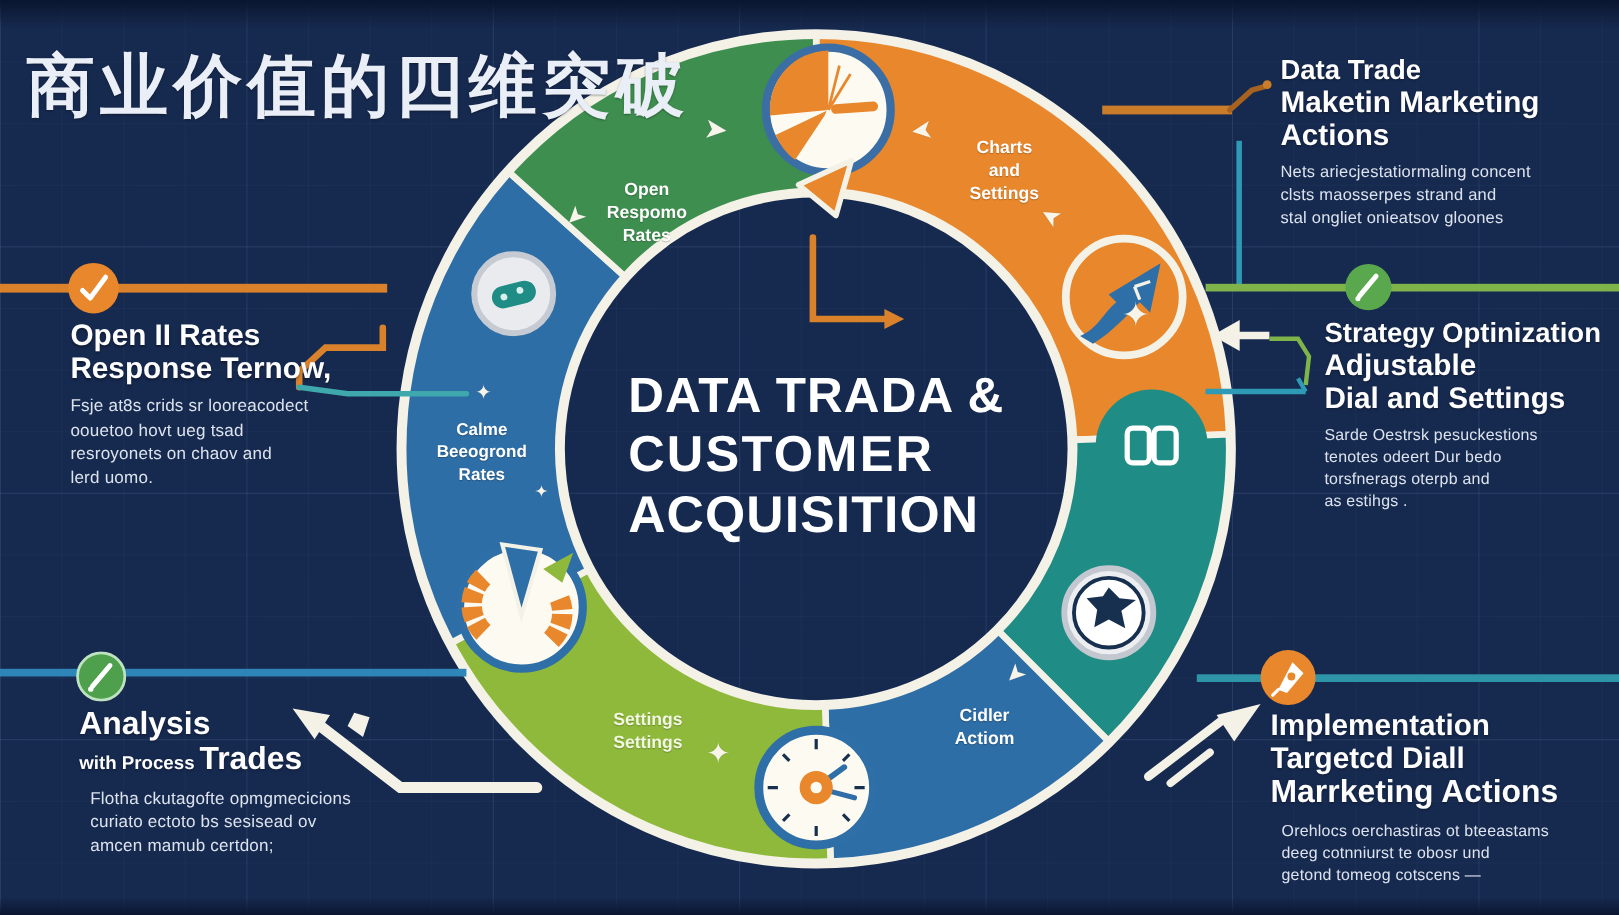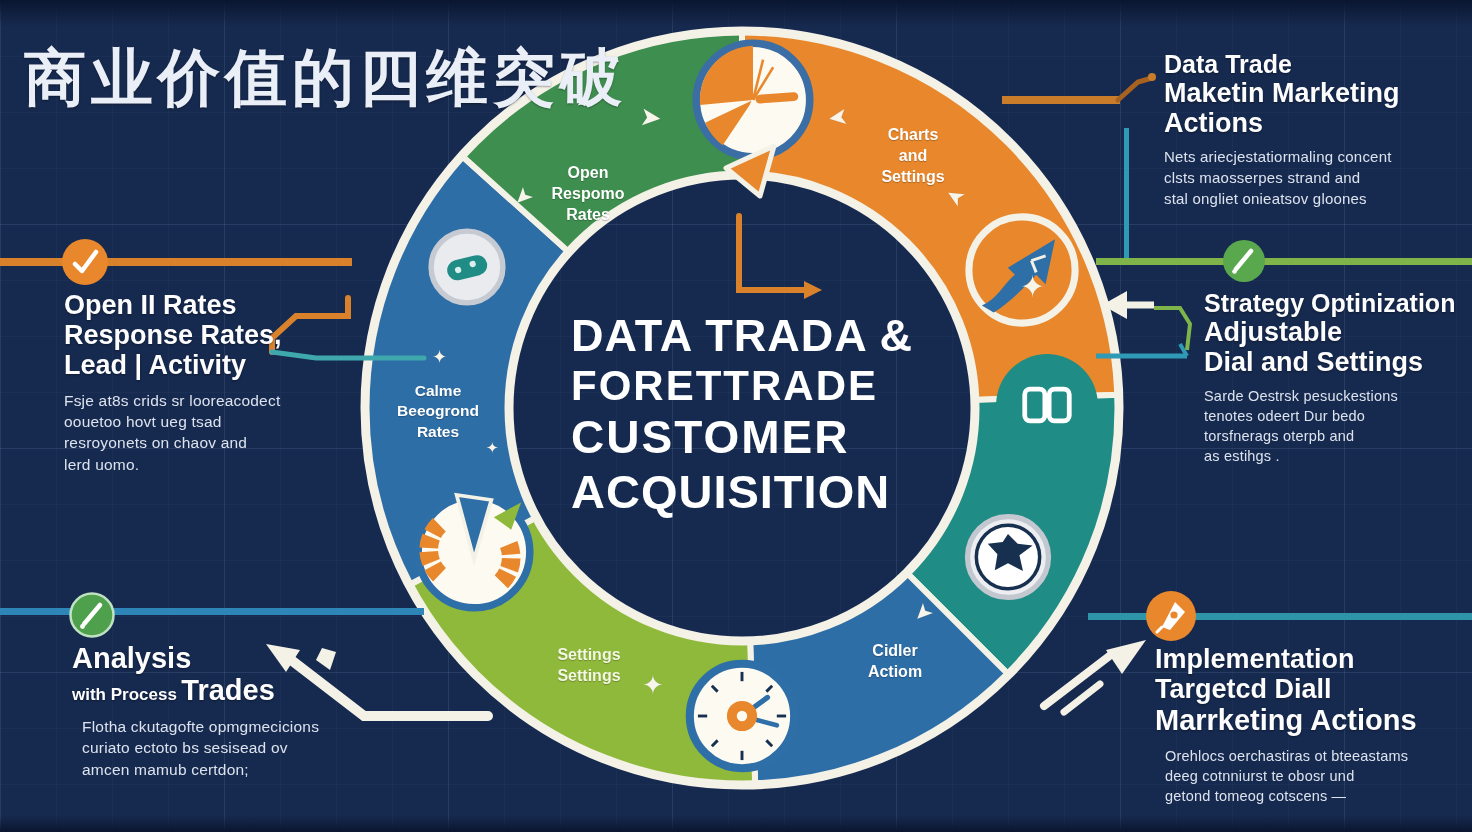--- a/index.html
+++ b/index.html
@@ -94,21 +94,20 @@
       <polyline points="488,716 364,716 286,656" stroke="#f4f1e7" stroke-width="10" fill="none" stroke-linecap="round"></polyline>
       <polygon points="266,644 300,650 286,672" fill="#f4f1e7"></polygon>
       <polygon points="322,648 336,652 330,670 316,660" fill="#f4f1e7"></polygon>
     </g>
   </svg>
 
   <div class="main-title">商业价值的四维突破</div>
 
   <div class="center-text">
     <div class="l0">DATA TRADA &amp;</div>
-    <div class="l1">FORETTRADE</div>
     <div class="l2">CUSTOMER</div>
     <div class="l3">ACQUISITION</div>
   </div>
 
   <div class="ring-label" style="left:523px;top:118px;width:130px;margin-top:44px;">
     <div>Open</div>
     <div>Respomo</div>
     <div>Rates</div>
   </div>
   <div class="ring-label" style="left:848px;top:124px;width:130px;text-align:center;">
@@ -251,22 +250,21 @@
       <circle cx="26" cy="26" r="25" fill="#e8872b"></circle>
       <path d="M17,37 L30,12 L40,22 L25,40 Z" fill="#ffffff"></path>
       <circle cx="29" cy="25" r="3.6" fill="#e8872b"></circle>
       <line x1="17" y1="37" x2="12" y2="42" stroke="#ffffff" stroke-width="3" stroke-linecap="round"></line>
     </svg>
   </div>
 
   <div class="callout" style="left:64px;top:290px;width:300px;">
     <div class="hd">
       <div class="t27">Open II Rates</div>
-      <div class="t27">Response Rates,</div>
-      <div class="t27">Lead | Activity</div>
+      <div class="t27">Response Ternow,</div>
     </div>
     <div class="bd">
       <div>Fsje at8s crids sr looreacodect</div>
       <div>oouetoo hovt ueg tsad</div>
       <div>resroyonets on chaov and</div>
       <div>lerd uomo.</div>
     </div>
   </div>
 
   <div class="callout" style="left:72px;top:642px;width:320px;">

